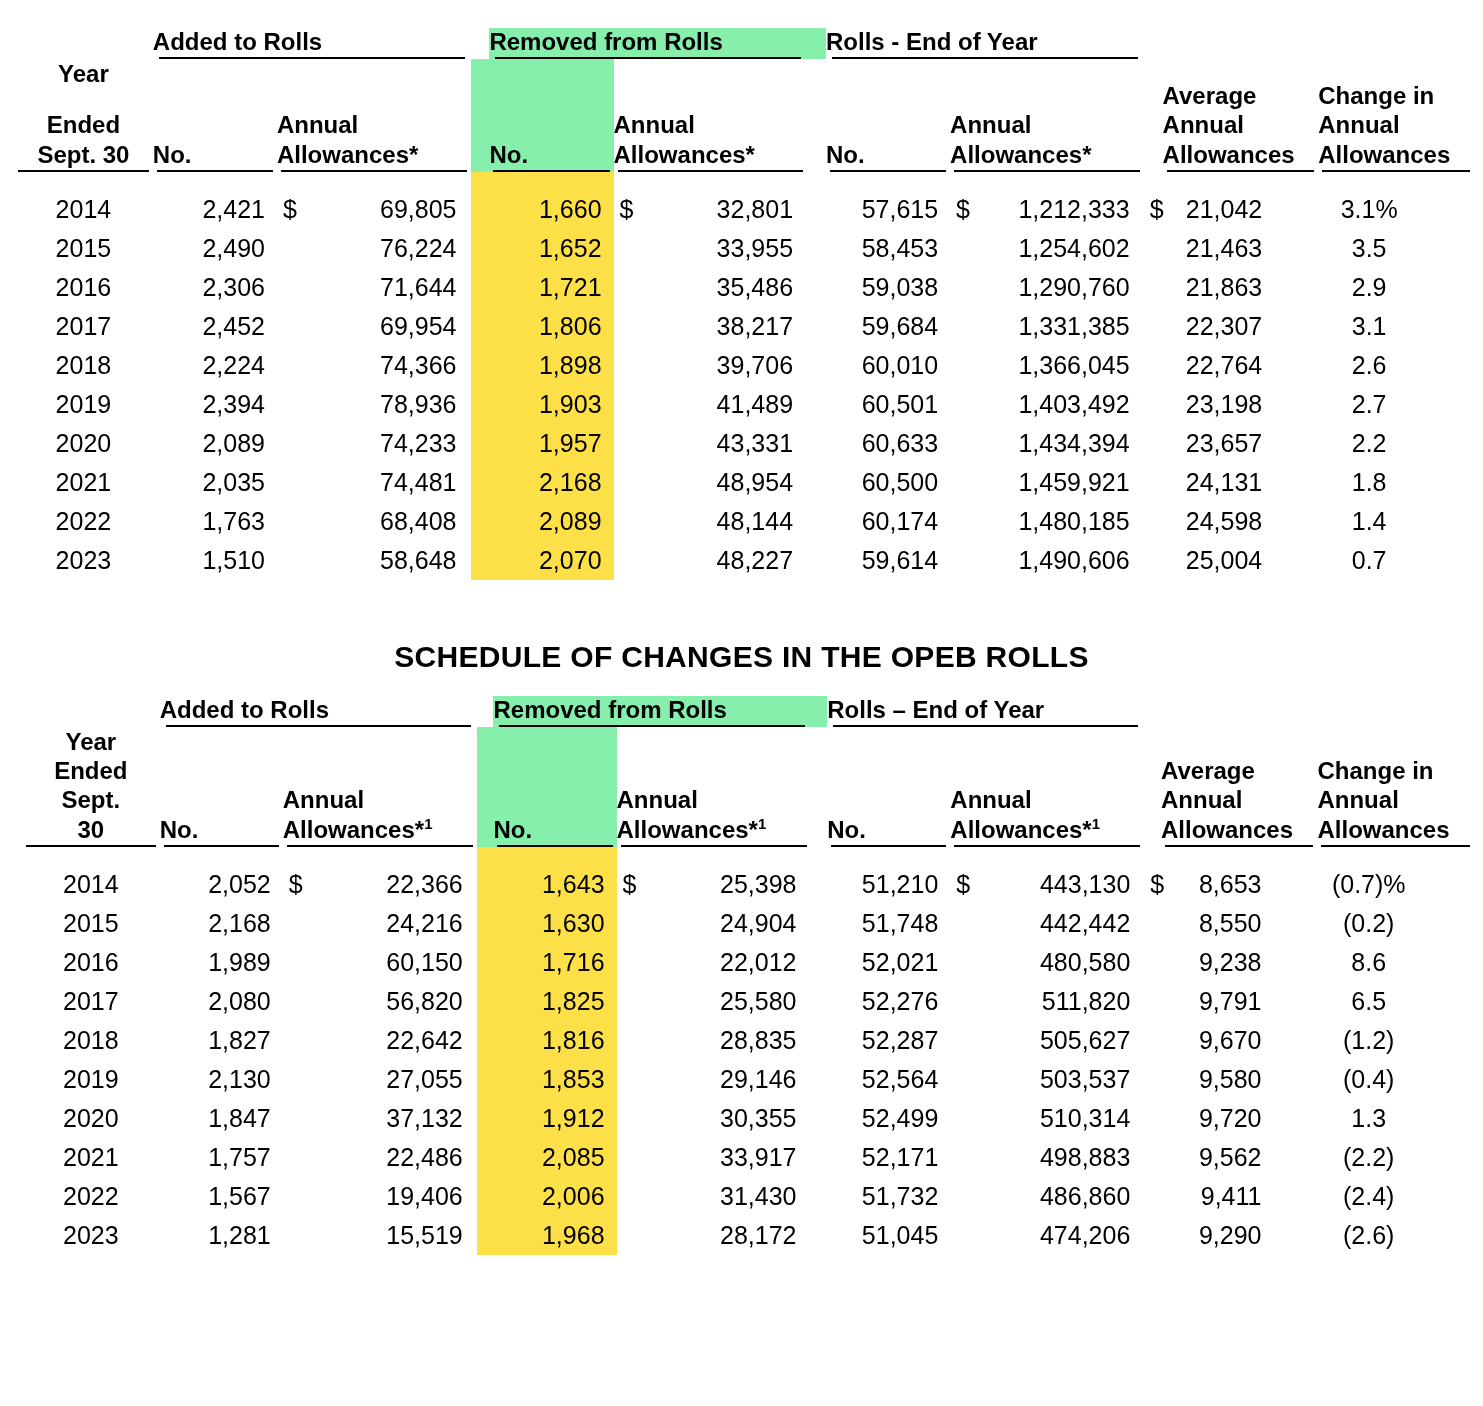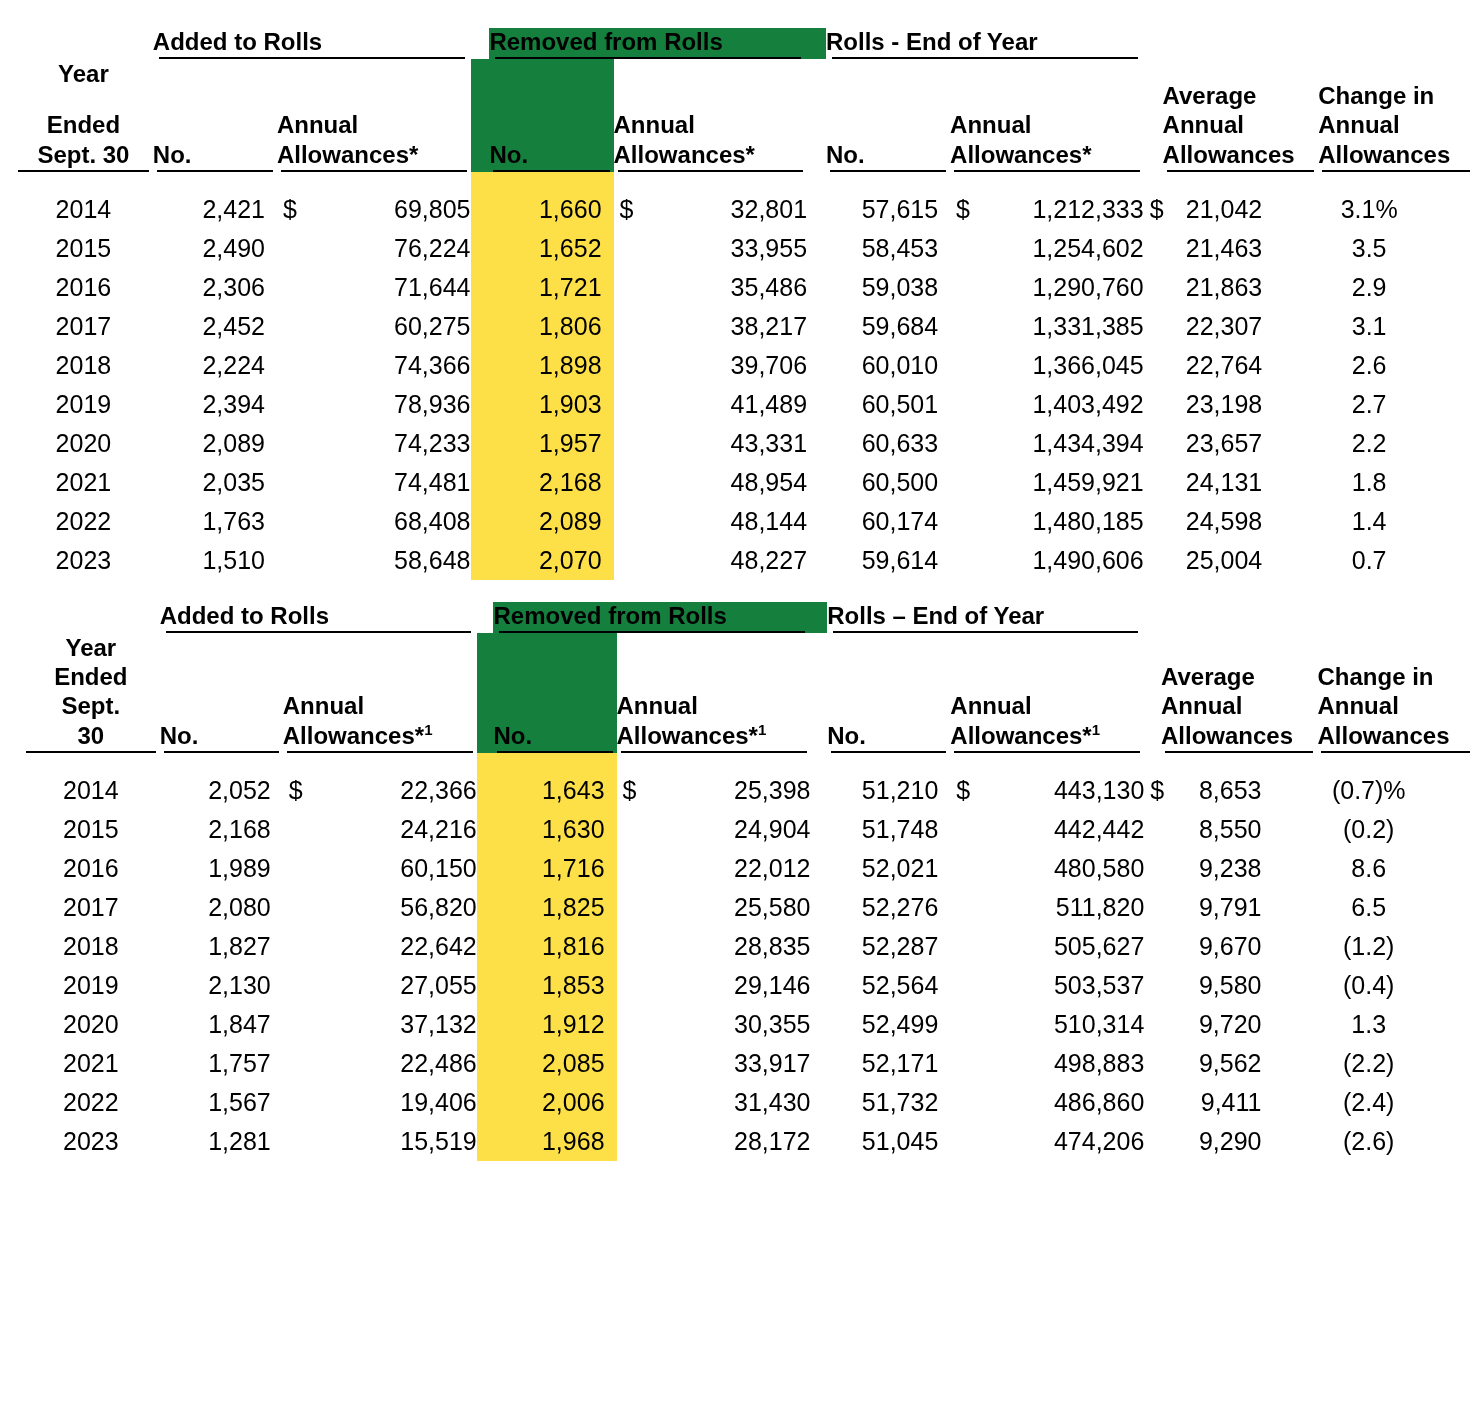--- a/index.html
+++ b/index.html
@@ -98,29 +98,29 @@
   .sched tbody td {
     font-size: 25px;
     line-height: 1.4;
     padding-top: 2px;
     padding-bottom: 2px;
     white-space: nowrap;
   }
   td.year   { text-align: center; }
   td.num    { text-align: right; padding-right: 12px; }
   td.dol    { text-align: left;  padding-left: 6px; }
-  td.amt    { text-align: right; }
+  td.amt    { text-align: right; padding-right: 14px; }
   td.pct    { text-align: center; padding-right: 54px; }
   td.avg    { text-align: right; padding-right: 56px; }
 
   .spacer-row td { height: 18px; font-size: 0; line-height: 0; padding: 0; }
 
   
   .hl-head {
-    background: #15803d;
+    background: #86efac;
   }
   .hl-cell {
     background: #fde047;
   }
 
   
   .footnote {
     font-size: 26px;
     margin: 44px 0 0 14px;
   }
@@ -318,21 +318,21 @@
           <td class="dol"></td>
           <td class="amt">1,290,760</td>
           <td class="dol"></td>
           <td class="avg">21,863</td>
           <td class="pct">2.9</td>
         </tr>
         <tr>
           <td class="year">2017</td>
           <td class="num">2,452</td>
           <td class="dol"></td>
-          <td class="amt">60,275</td>
+          <td class="amt">69,954</td>
           <td class=" hl-cell"></td>
           <td class="num hl-cell">1,806</td>
           <td class="dol"></td>
           <td class="amt">38,217</td>
           <td></td>
           <td class="num">59,684</td>
           <td class="dol"></td>
           <td class="amt">1,331,385</td>
           <td class="dol"></td>
           <td class="avg">22,307</td>
@@ -437,20 +437,23 @@
           <td class="dol"></td>
           <td class="amt">1,490,606</td>
           <td class="dol"></td>
           <td class="avg">25,004</td>
           <td class="pct">0.7</td>
         </tr>
       </tbody>
   </table>
 
 
+  <div class="table-title" id="title-2" style="margin-top:60px">
+    <span style="font-variant: small-caps;">SCHEDULE OF CHANGES IN THE OPEB ROLLS</span>
+  </div>
 
   <table class="sched" id="table-2">
     <colgroup>
       <col class="c-year">
         <col class="c-num">
         <col class="c-dol">
         <col class="c-amt">
         <col class="c-gap">
       <col class="c-num">
         <col class="c-dol">

